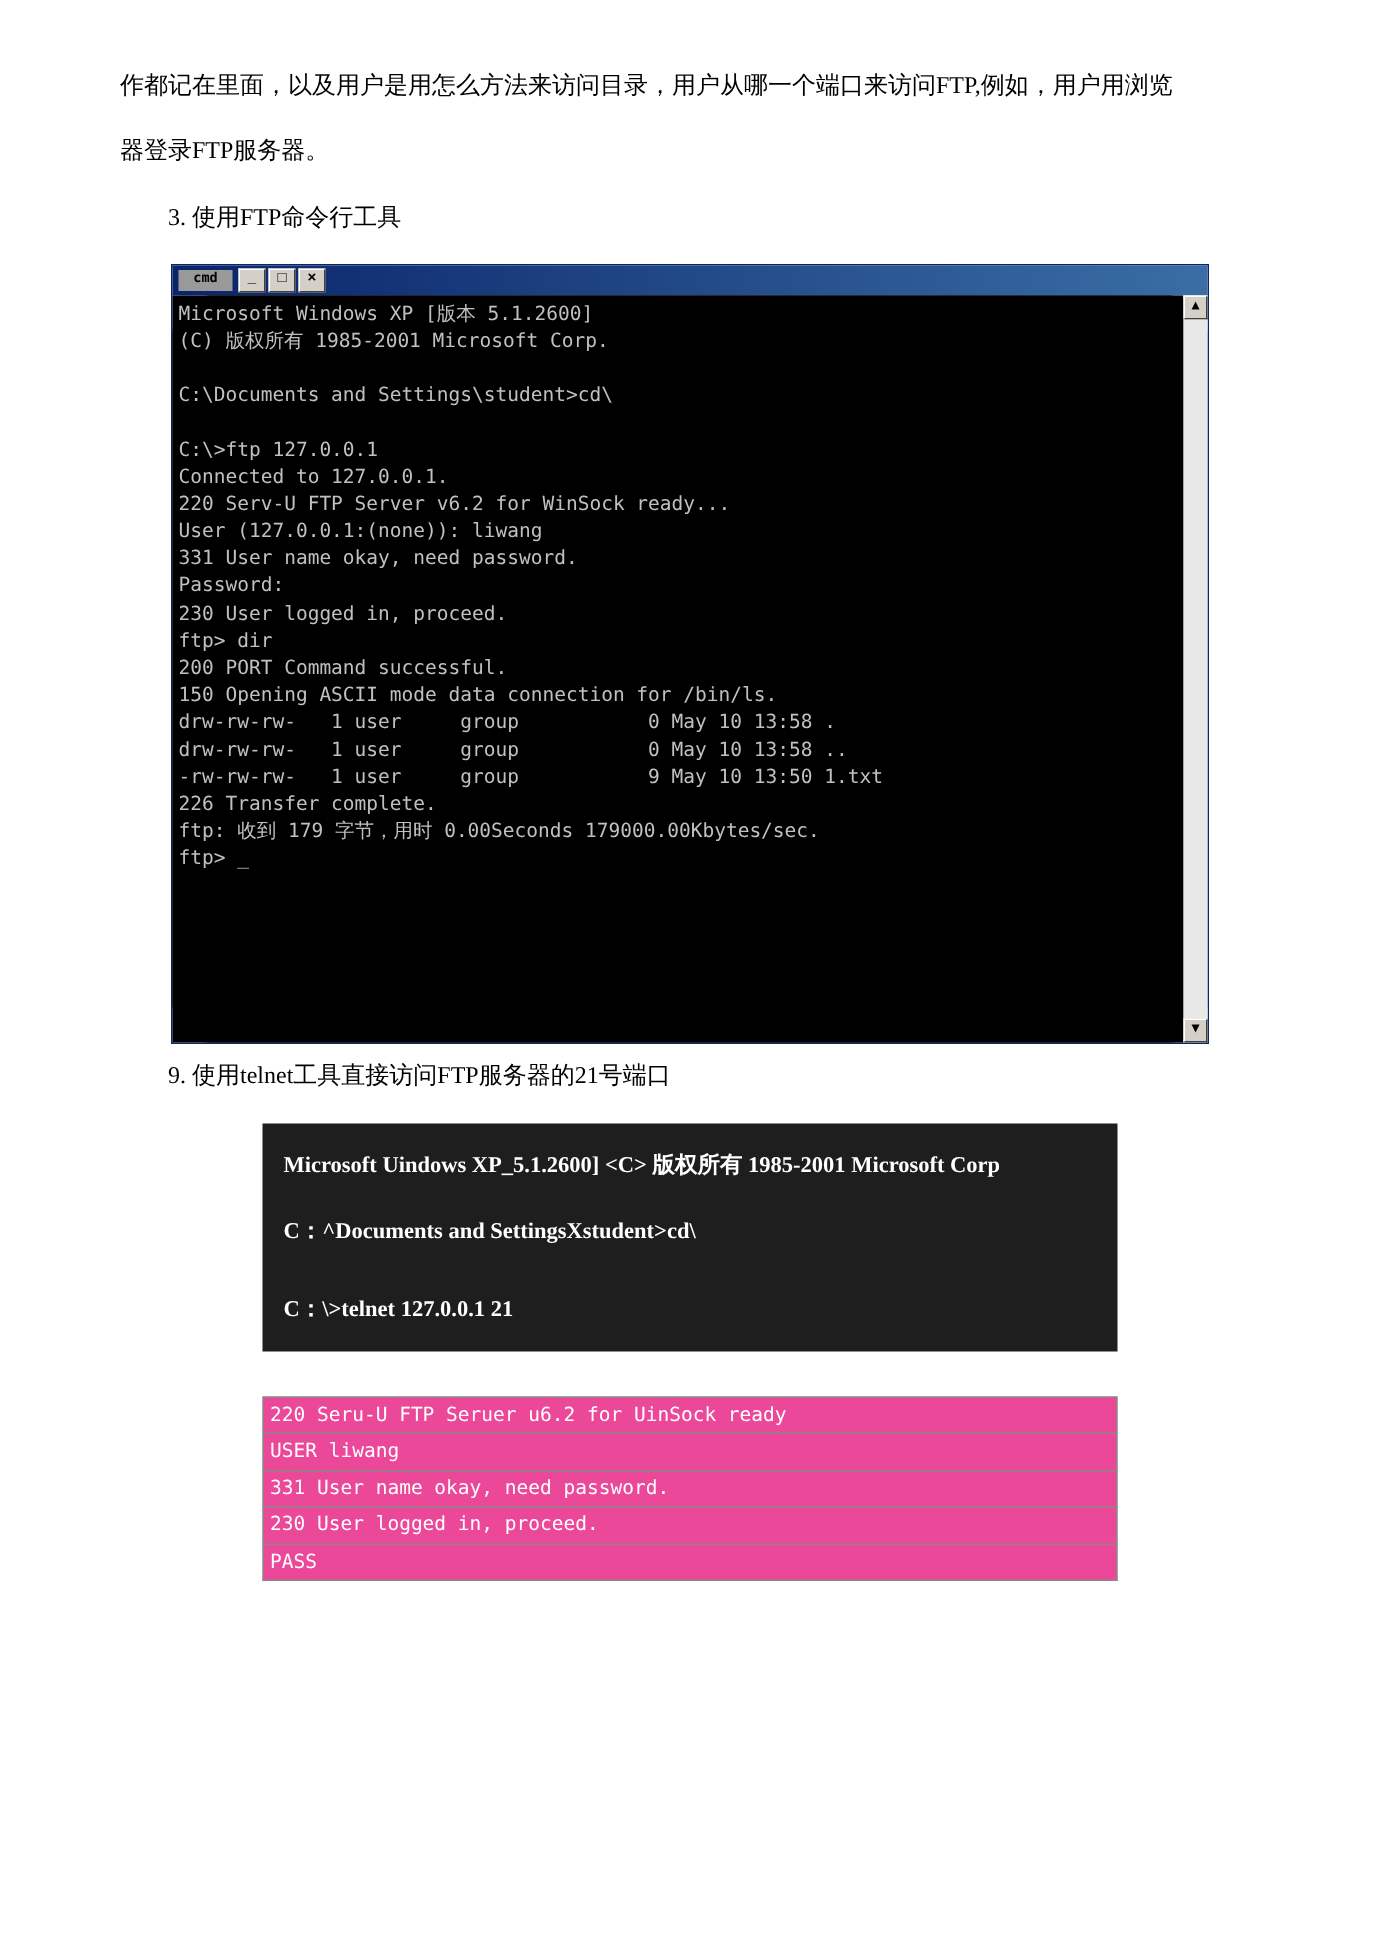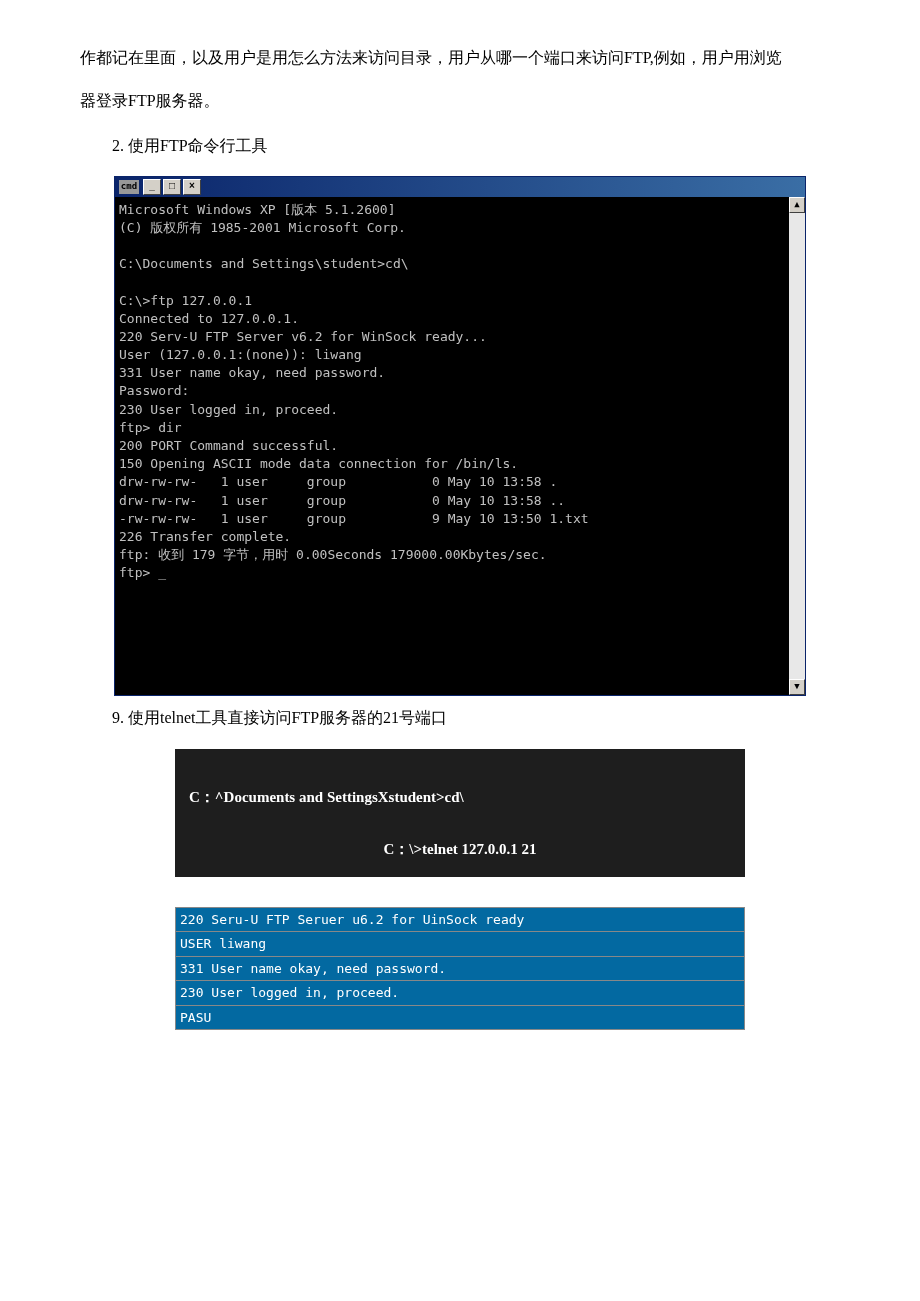--- a/index.html
+++ b/index.html
@@ -32,21 +32,21 @@
     background: linear-gradient(to right, #0a246a, #3a6ea5);
     color: #fff;
     display: flex;
     align-items: center;
     font-size: 13px;
     font-weight: bold;
     padding: 2px 2px 2px 4px;
     font-family: "宋体", "SimSun", monospace;
   }
   .titlebar .icon {
-    width: 20px;
+    width: 36px;
     height: 14px;
     background: #999;
     margin-right: 4px;
     display: inline-flex;
     align-items: center;
     justify-content: center;
     font-size: 9px;
     font-family: monospace;
     color: #000;
   }
@@ -115,21 +115,21 @@
     font-size: 15px;
     line-height: 1.6;
     box-sizing: border-box;
   }
   .dark-box .bold { font-weight: bold; }
   .dark-box .line { margin: 20px 0 6px 0; }
   
   .mono-box {
     width: 570px;
     margin: 0 auto;
-    background: #0369a1;
+    background: #ec4899;
     color: #fff;
     font-family: "NSimSun", monospace;
     font-size: 13px;
     line-height: 1.65;
     border-collapse: collapse;
     box-sizing: border-box;
   }
   .mono-box .row {
     border: 1px solid #888;
     border-top: none;
@@ -137,21 +137,21 @@
     white-space: nowrap;
   }
   .mono-box .row:first-child { border-top: 1px solid #888; }
 </style>
 </head>
 <body>
 
 <div class="para">作都记在里面，以及用户是用怎么方法来访问目录，用户从哪一个端口来访问FTP,例如，用户用浏览</div>
 <div class="para">器登录FTP服务器。</div>
 
-<div class="heading">2. 使用FTP命令行工具</div>
+<div class="heading">3. 使用FTP命令行工具</div>
 
 <div class="cmd-window">
   <div class="titlebar">
     <span class="icon">cmd</span>
     <span class="win-controls">
       <span class="win-btn">_</span>
       <span class="win-btn">□</span>
       <span class="win-btn">×</span>
     </span>
   </div>
@@ -185,23 +185,24 @@
       <div class="sbtn">▲</div>
       <div class="strack"></div>
       <div class="sbtn">▼</div>
     </div>
   </div>
 </div>
 
 <div class="caption">9. 使用telnet工具直接访问FTP服务器的21号端口</div>
 
 <div class="dark-box">
+  <div class="bold">Microsoft Uindows XP_5.1.2600] &lt;C&gt; 版权所有  1985-2001 Microsoft Corp</div>
   <div class="line bold">C：^Documents and SettingsXstudent&gt;cd\</div>
-  <div class="bold" style="margin-top:28px;text-align:center;">C：\&gt;telnet 127.0.0.1 21</div>
+  <div class="bold" style="margin-top:28px;">C：\&gt;telnet 127.0.0.1 21</div>
 </div>
 
 <div class="mono-box">
   <div class="row">220 Seru-U FTP Seruer u6.2 for UinSock ready</div>
   <div class="row">USER liwang</div>
   <div class="row">331 User name okay, need password.</div>
   <div class="row">230 User logged in, proceed.</div>
-  <div class="row">PASU</div>
+  <div class="row">PASS</div>
 </div>
 
 </body></html>

